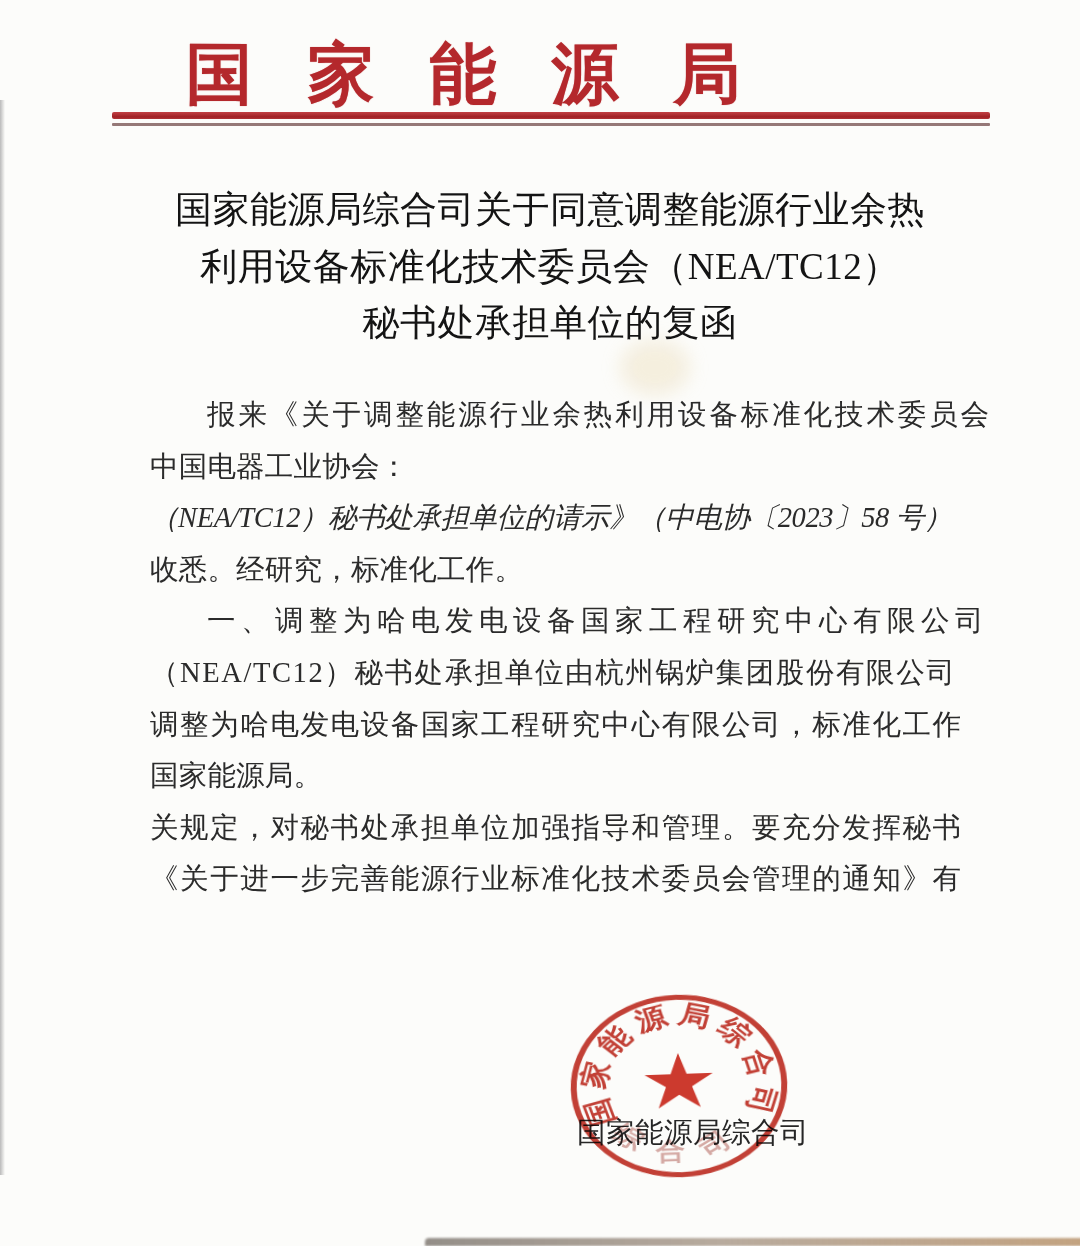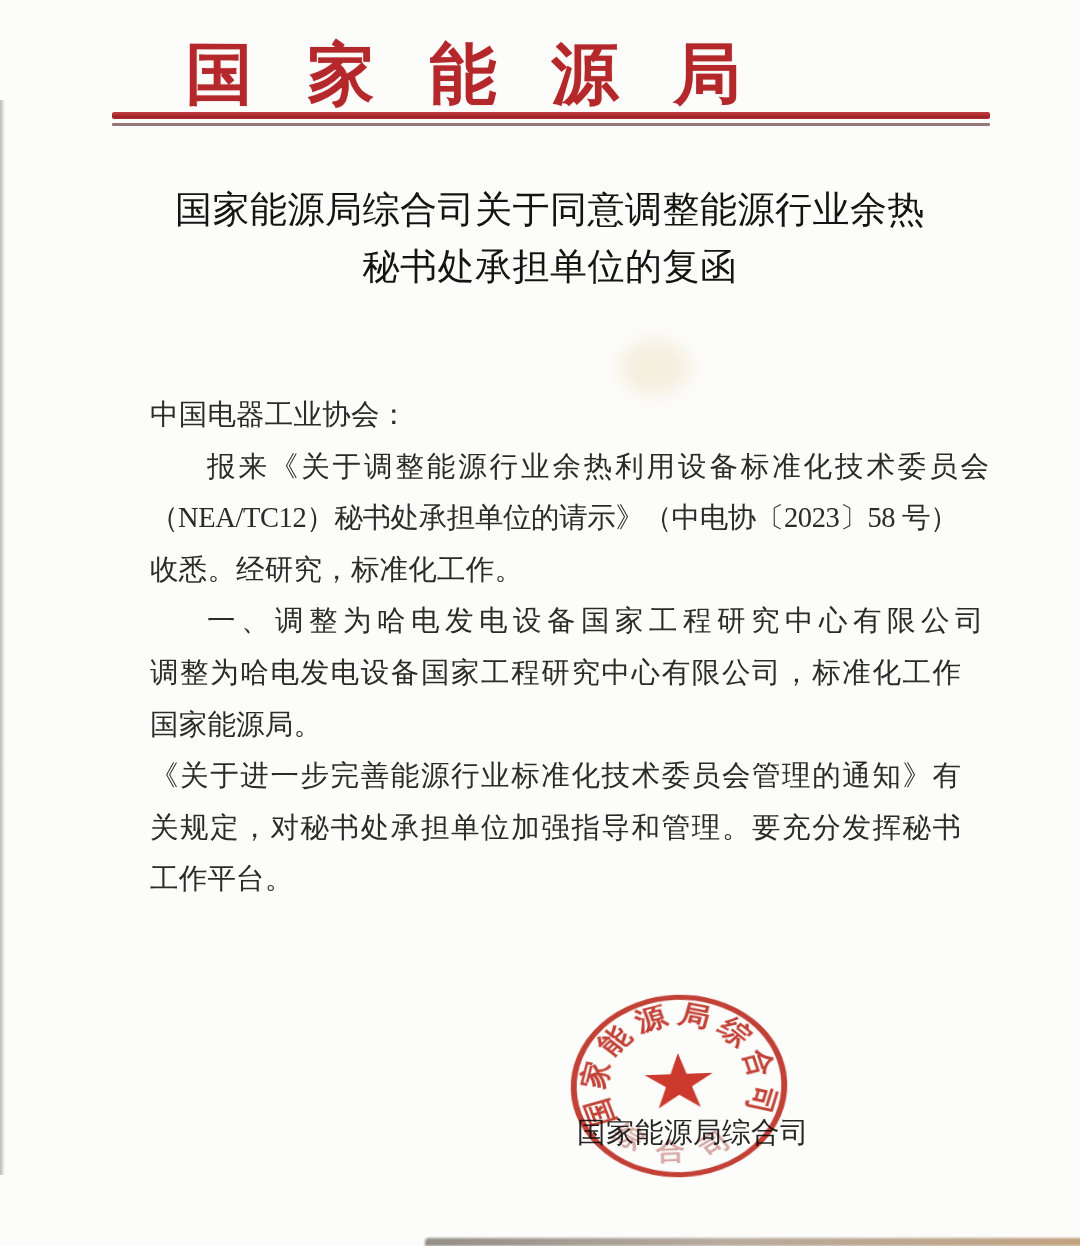--- a/index.html
+++ b/index.html
@@ -47,21 +47,21 @@
   
   .body{
     position:absolute;top:389px;left:150px;width:812px;
     color:#2b2b2b;font-size:28.5px;line-height:51.6px;
   }
   .body .line{white-space:nowrap;letter-spacing:.2px;}
   .body .indent{padding-left:57px;}
   .body .ls-a{letter-spacing:2.9px;}
   .body .ls-b{letter-spacing:1.6px;}
   .body .ls-c{letter-spacing:5.5px;}
-  .body .ls-n{letter-spacing:-.4px;}
+  .body .ls-n{letter-spacing:-.4px;font-style:italic;}
   
   .sig-office{position:absolute;top:1114px;left:577px;font-size:28.5px;color:#262626;letter-spacing:.5px;}
   .sig-date{position:absolute;top:1170px;left:583px;font-size:28px;color:#262626;letter-spacing:1px;}
   
   .seal{
     position:absolute;left:565px;top:990px;width:228px;height:192px;
     mix-blend-mode:multiply;opacity:.95;filter:blur(.45px);
     transform:rotate(-2deg);
   }
   .seal .ring{stroke:#c2372c;stroke-width:5.5;fill:none;}
@@ -83,34 +83,35 @@
   <div class="agency">
     <span>国家能源局</span>
   </div>
   <div class="divider">
     <div class="bar-thick"></div>
     <div class="bar-thin"></div>
   </div>
 
   <div class="title">
     <div class="title-line">国家能源局综合司关于同意调整能源行业余热</div>
+    <div class="title-line">利用设备标准化技术委员会（NEA/TC12）</div>
     <div class="title-line">秘书处承担单位的复函</div>
   </div>
 
   <div class="body">
+    <div class="line indent ls-a">报来《关于调整能源行业余热利用设备标准化技术委员会</div>
     <div class="line">中国电器工业协会：</div>
-    <div class="line indent ls-a">报来《关于调整能源行业余热利用设备标准化技术委员会</div>
     <div class="line ls-n">（NEA/TC12）秘书处承担单位的请示》（中电协〔2023〕58 号）</div>
     <div class="line">收悉。经研究，标准化工作。</div>
     <div class="line indent ls-c">一、调整为哈电发电设备国家工程研究中心有限公司</div>
+    <div class="line ls-b">（NEA/TC12）秘书处承担单位由杭州锅炉集团股份有限公司</div>
     <div class="line ls-b">调整为哈电发电设备国家工程研究中心有限公司，标准化工作</div>
     <div class="line">国家能源局。</div>
+    <div class="line ls-b">关规定，对秘书处承担单位加强指导和管理。要充分发挥秘书</div>
     <div class="line ls-b">《关于进一步完善能源行业标准化技术委员会管理的通知》有</div>
-    <div class="line ls-b">关规定，对秘书处承担单位加强指导和管理。要充分发挥秘书</div>
-    <div class="line">工作平台。</div>
   </div>
 
   <div class="sig-office">国家能源局综合司</div>
 
   <svg class="seal" viewBox="-105 -105 210 210" preserveAspectRatio="none">
     <defs>
       <path id="sealTopArc" d="M -63.9 23.3 A 68 68 0 1 1 63.9 23.3" fill="none"></path>
       <path id="sealBottomArc" d="M -56 57 A 80 80 0 0 0 56 57" fill="none"></path>
     </defs>
     <circle class="ring" cx="0" cy="0" r="97"></circle>

